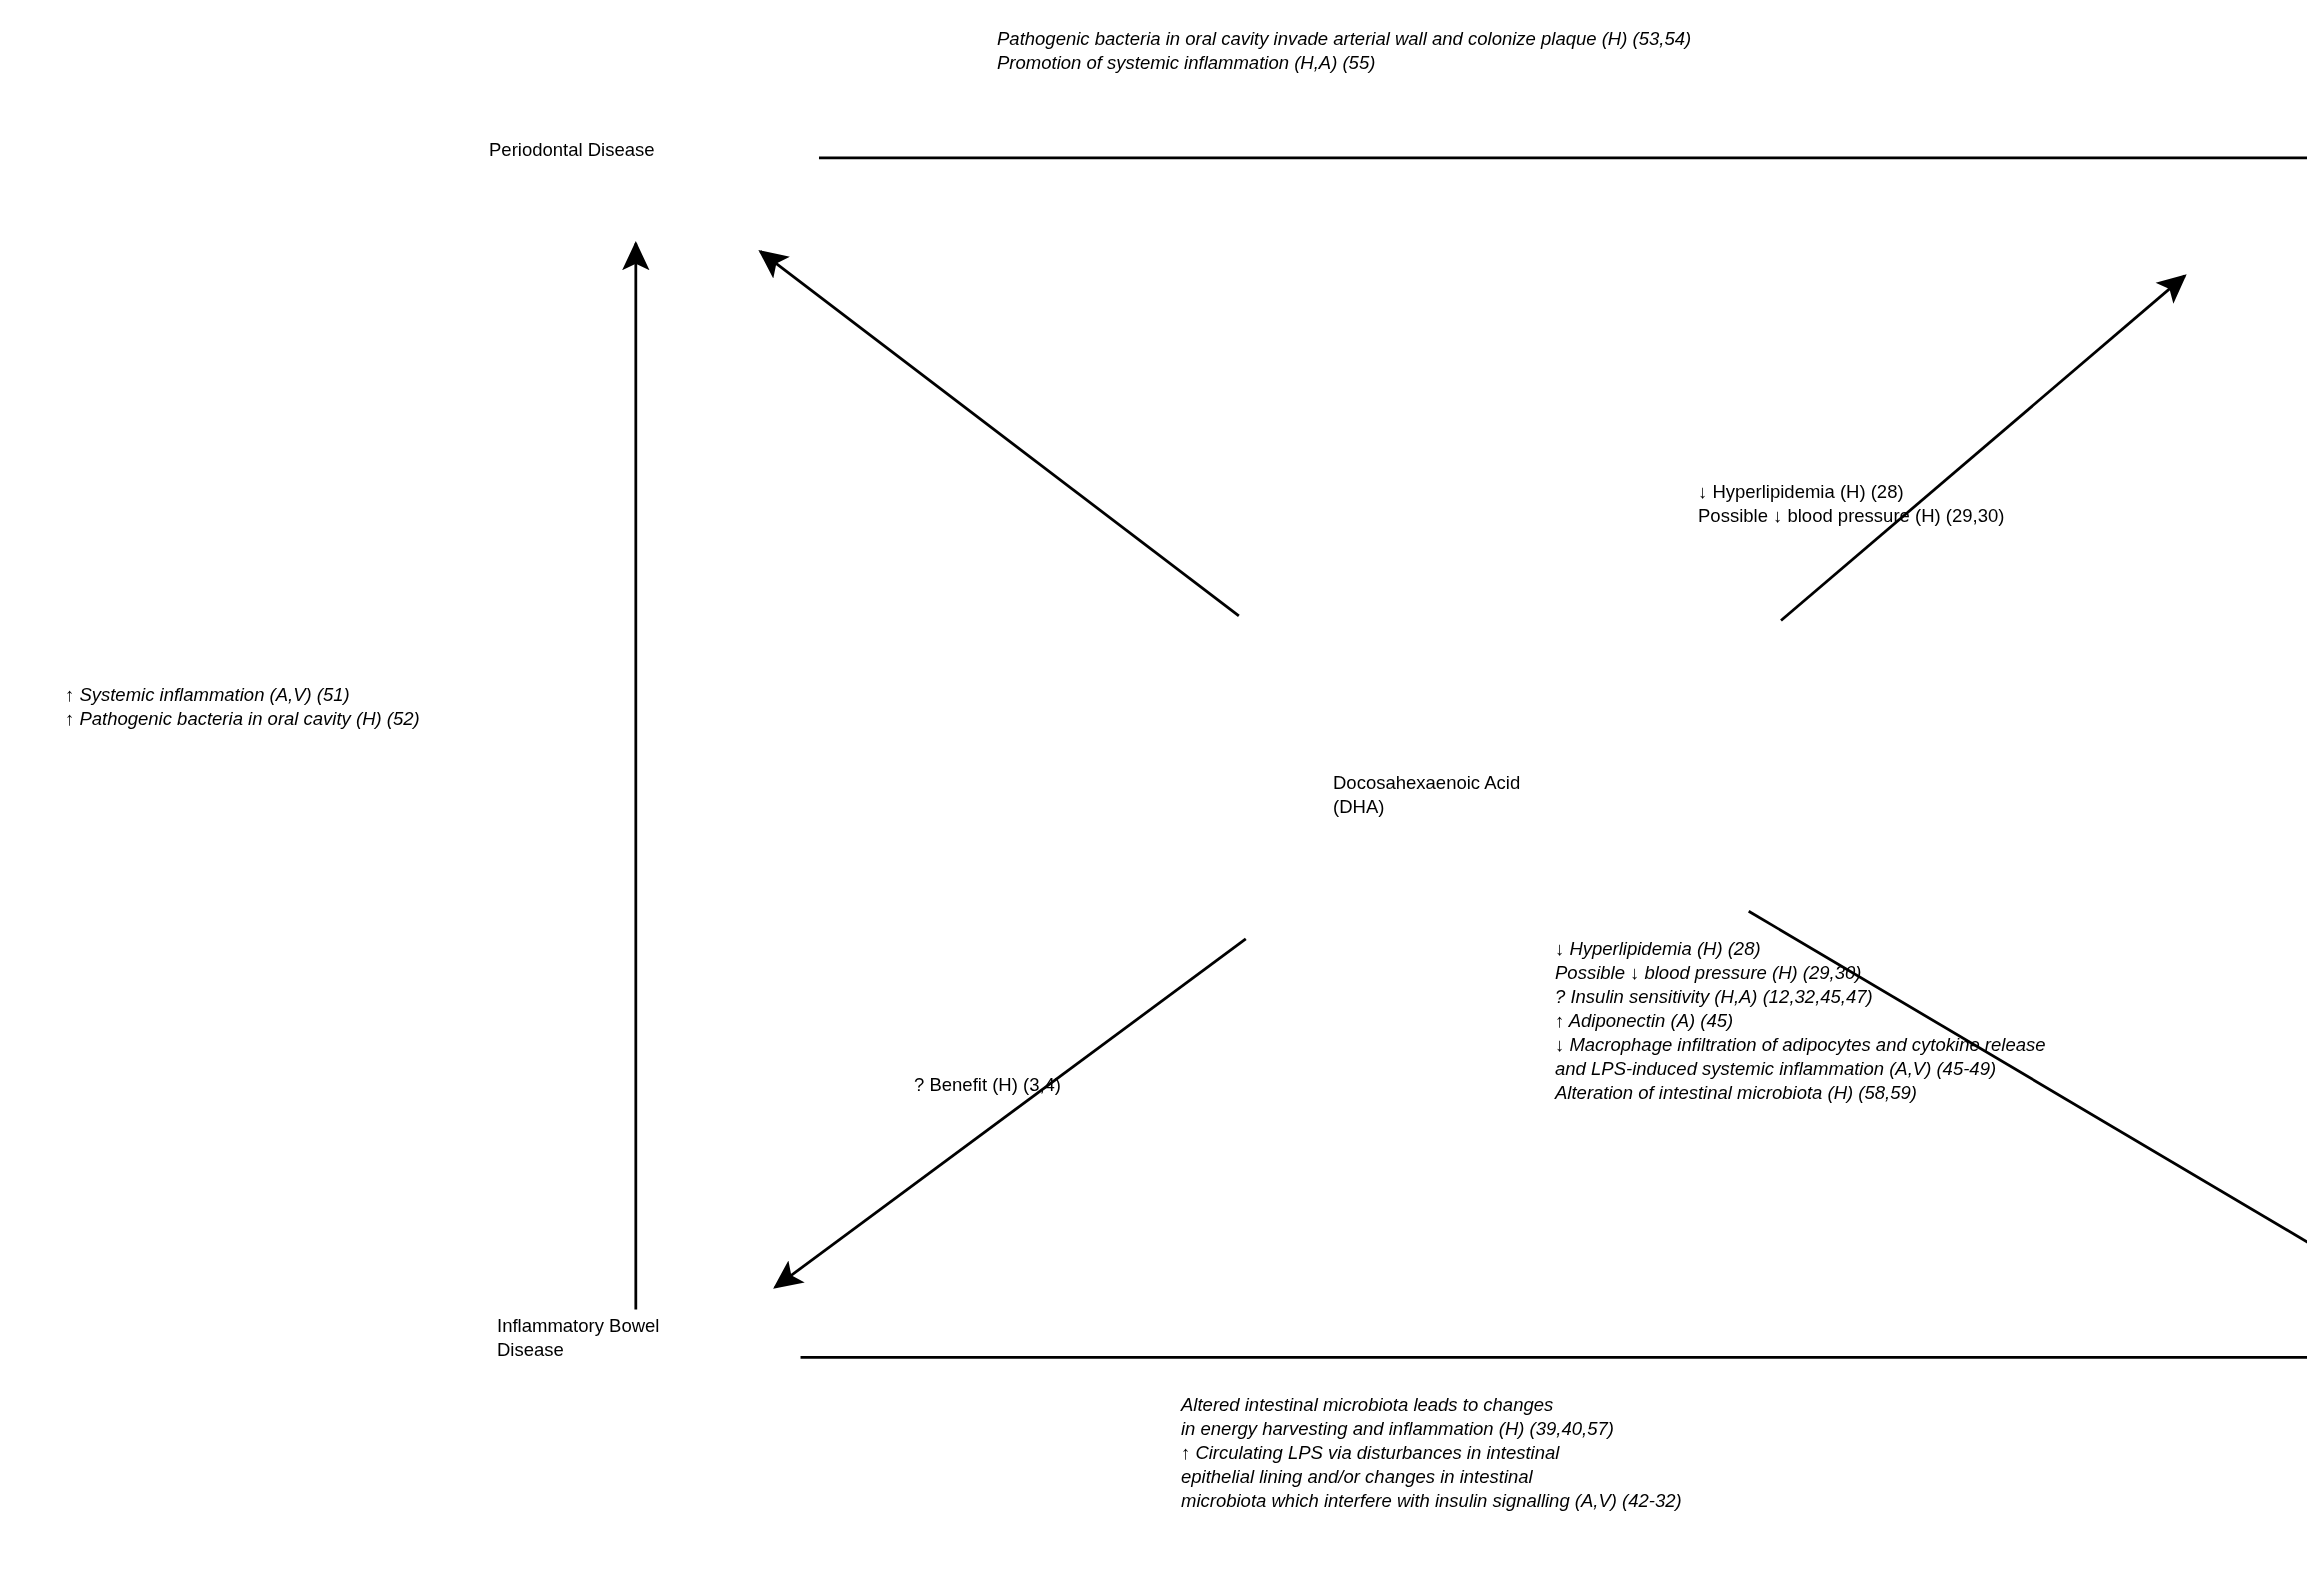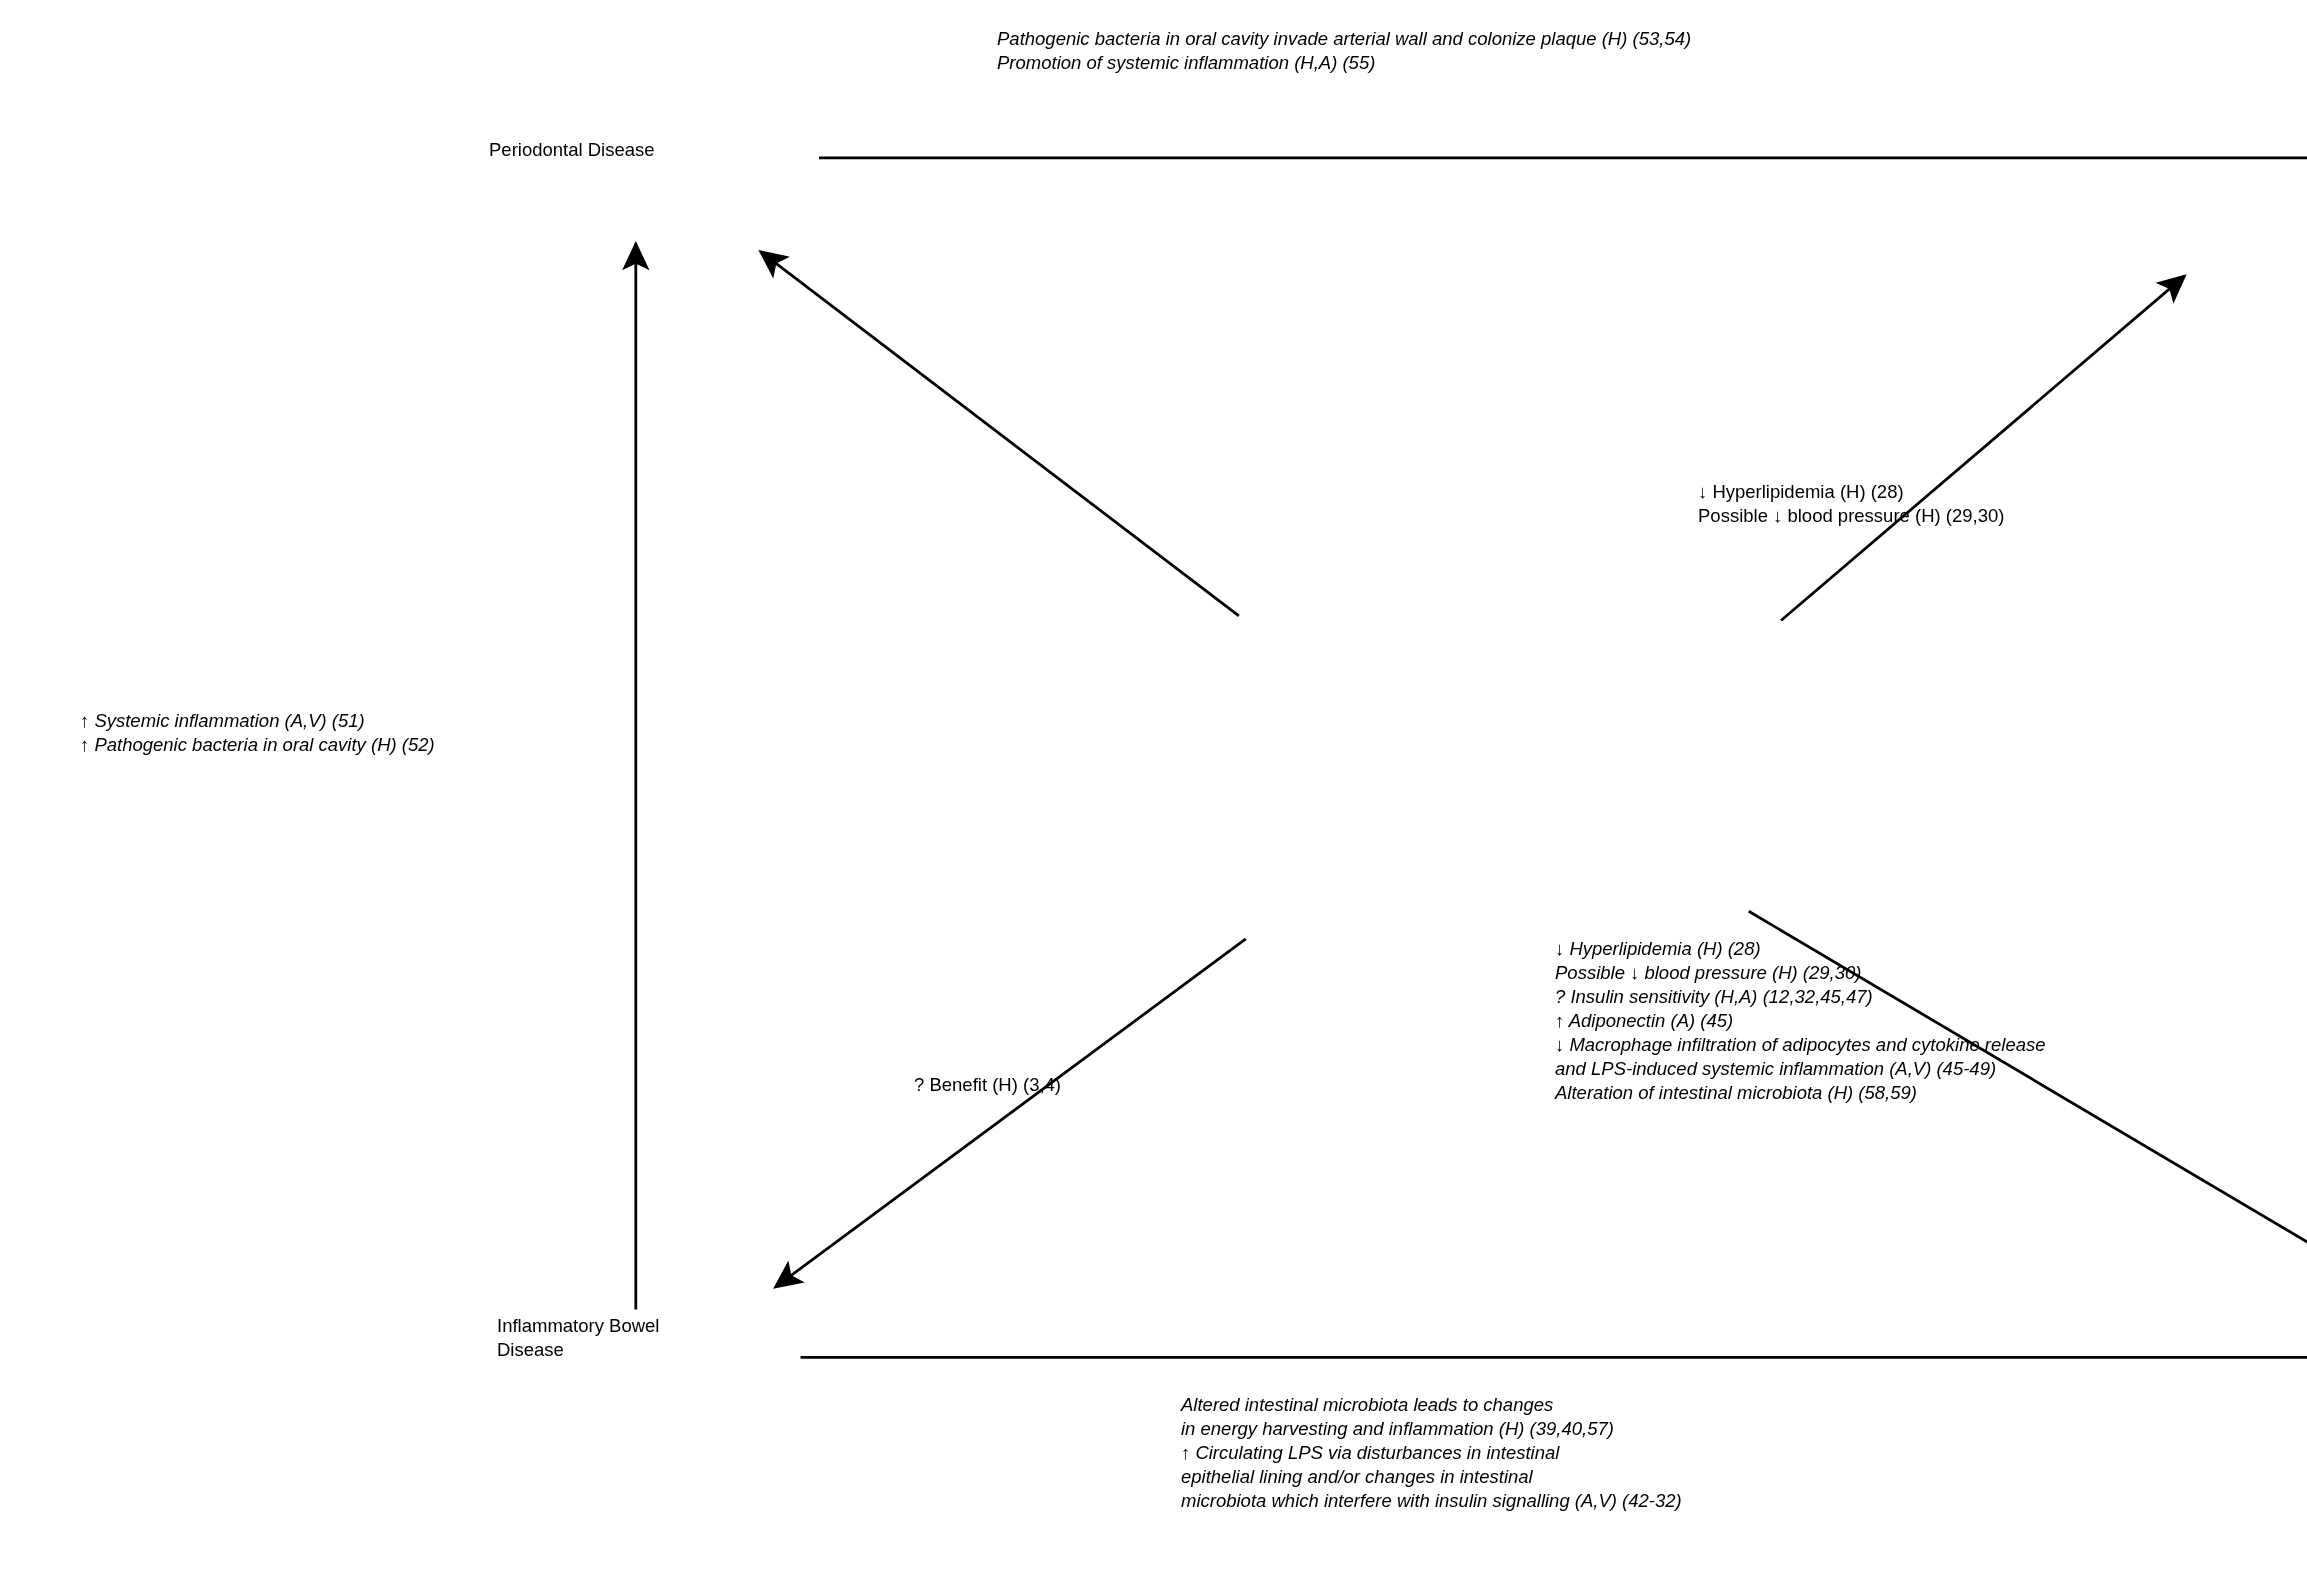--- a/index.html
+++ b/index.html
@@ -31,21 +31,21 @@
   }
   .ctr{text-align:left;}
   .lft{text-align:left;font-style:italic;}
 
   
   #node-periodontal      { left:489px; top:138px;  width:295px; }
   #node-ibd              { left:497px; top:1314px; width:295px; }
 
   
   #ann-top       { left:997px; top:27px;   width:1154px; }
-  #ann-left      { left:80px;  top:683px; width:517px;margin-top:26px; }
+  #ann-left      { left:65px;  top:683px; width:517px; }
   #ann-aspirin   { left:904px; top:466px; width:424px;  }
   #ann-upright   { left:1698px; top:480px; width:521px; }
   #ann-benefit   { left:914px; top:1043px; width:351px;margin-top:30px;  }
   #ann-dharight  { left:1555px; top:937px; width:831px; }
   #ann-bottom    { left:1181px; top:1393px; width:877px; }
 
   
   #node-dha{
     left:1333px; top:771px; width:341px;
   }
@@ -77,20 +77,22 @@
     <line x1="2700" y1="2035" x2="1680" y2="2790" stroke="#000000" stroke-width="6" marker-end="url(#ah)"></line>
 
     <line x1="3790" y1="1975" x2="5090" y2="2745" stroke="#000000" stroke-width="6" marker-end="url(#ah)"></line>
   </svg>
 
   <div class="lbl ctr" id="node-periodontal">Periodontal Disease</div>
 
   <div class="lbl ctr" id="node-ibd">Inflammatory Bowel
 Disease</div>
 
+  <div class="lbl ctr" id="node-dha">Docosahexaenoic Acid
+(DHA)</div>
 
   <div class="lbl lft" id="ann-top">Pathogenic bacteria in oral cavity invade arterial wall and colonize plaque (H) (53,54)
 Promotion of systemic inflammation (H,A) (55)</div>
 
   <div class="lbl lft" id="ann-left">↑ Systemic inflammation (A,V) (51)
 ↑ Pathogenic bacteria in oral cavity (H) (52)</div>
 
 
   <div class="lbl ctr" id="ann-upright">↓ Hyperlipidemia (H) (28)
 Possible ↓ blood pressure (H) (29,30)</div>

